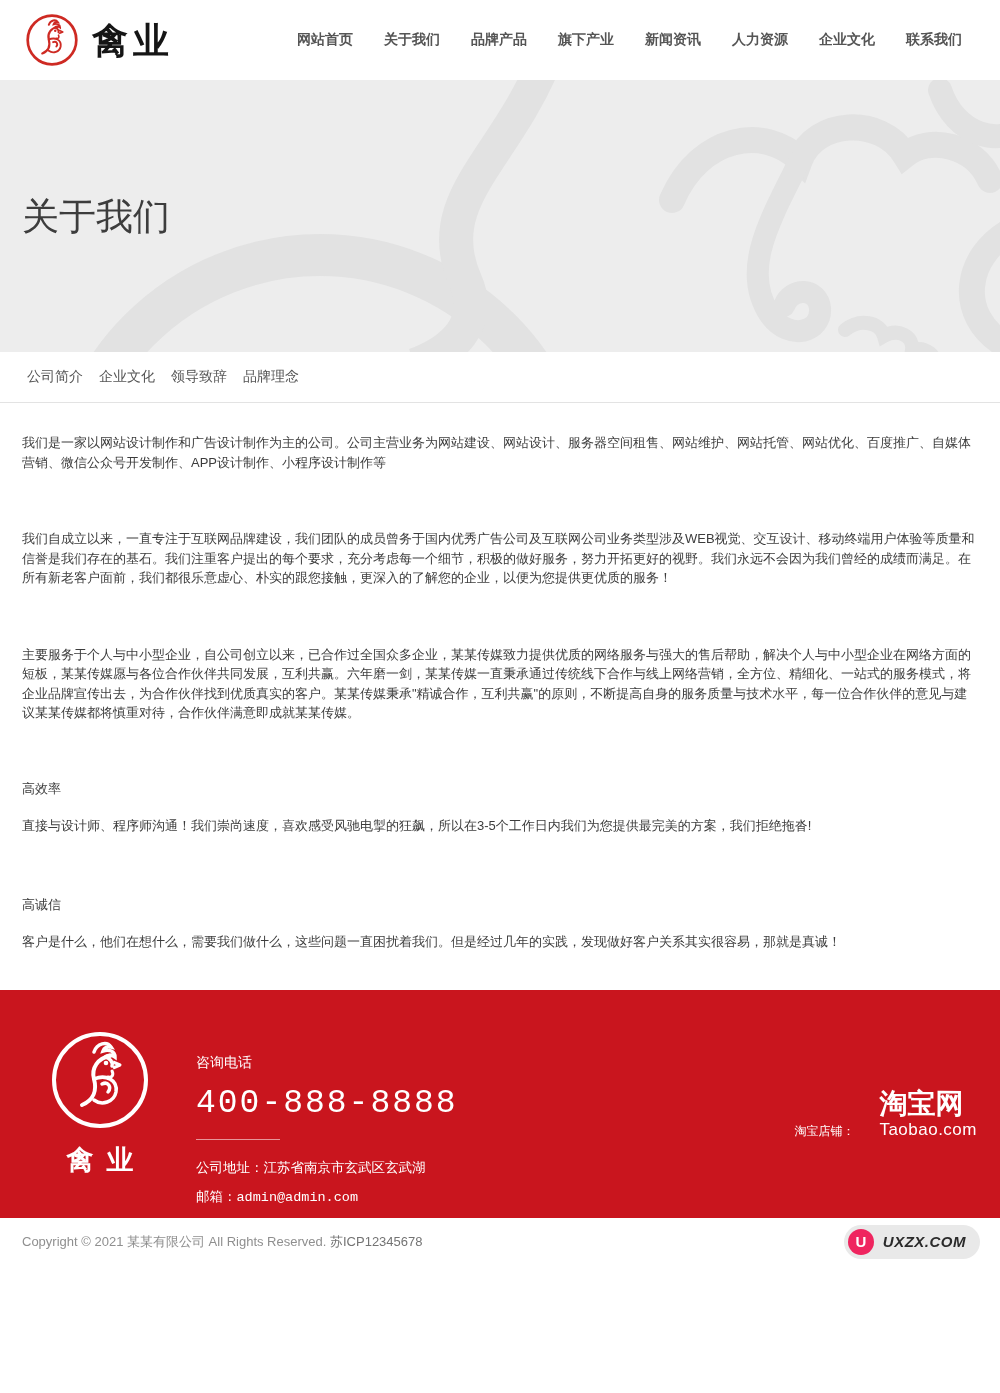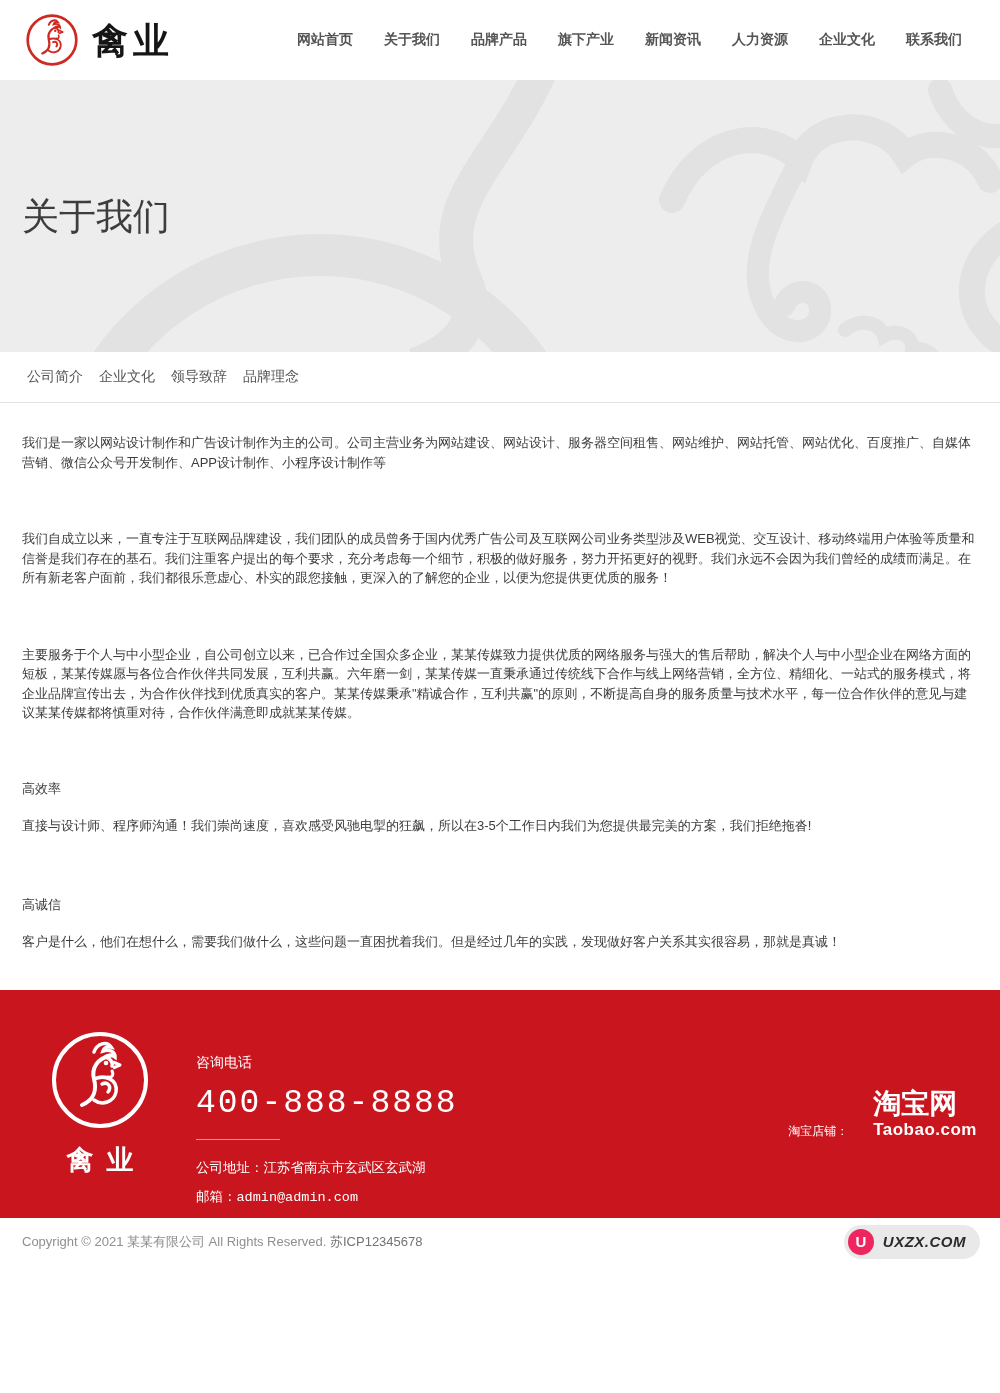--- a/index.html
+++ b/index.html
@@ -49,21 +49,21 @@
                  margin-top:12px; font-family:"DejaVu Serif","Liberation Serif",serif; }
   .f-contact { margin-left:44px; padding-top:24px;font-family:Liberation Mono, monospace; }
   .f-phone-label { font-size:14px; }
   .f-phone { font-size:33px; font-weight:300; letter-spacing:2px; margin-top:13px; }
   .f-divider { width:84px; height:1px; background:rgba(255,255,255,.55); margin:17px 0 19px; }
   .f-line { font-size:13.5px; margin-bottom:11px; }
   .f-taobao { position:absolute; right:23px; top:100px; display:flex; align-items:flex-end;
               gap:25px; cursor:pointer; }
   .f-taobao-label { font-size:12px; color:#fff; }
   .f-taobao-name { font-size:28px; font-weight:bold; line-height:1; }
-  .f-taobao-domain { font-size:17px; font-weight:bold; letter-spacing:.5px; margin-top:2px; }
+  .f-taobao-domain { font-size:17px; font-weight:normal; letter-spacing:.5px; margin-top:2px; }
 
   
   .copybar { height:48px; display:flex; align-items:center; justify-content:space-between;
              padding:0 20px 0 22px; background:#fff; }
   .copy-text { font-size:13px; color:#8f8f8f; }
   .copy-text a { color:#737373; }
   .uxzx { display:flex; align-items:center; gap:9px; background:#e9e9e9;
           border-radius:17px; padding:4px 14px 4px 4px; cursor:pointer; }
   .uxzx-circle { width:26px; height:26px; border-radius:50%; background:#ef255f; color:#fff;
                  display:flex; align-items:center; justify-content:center;

